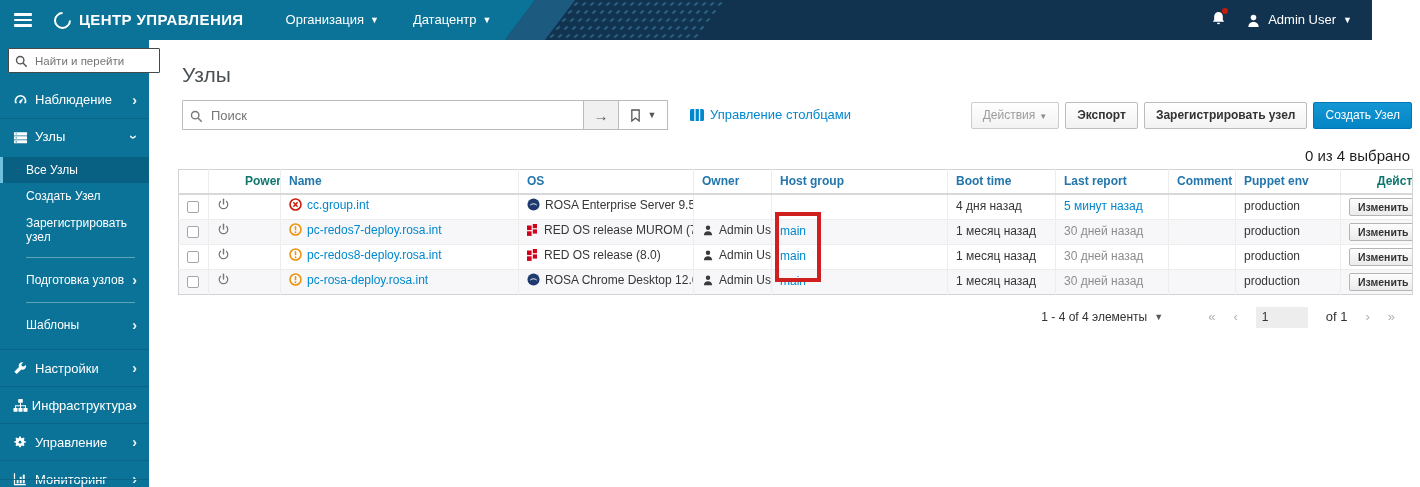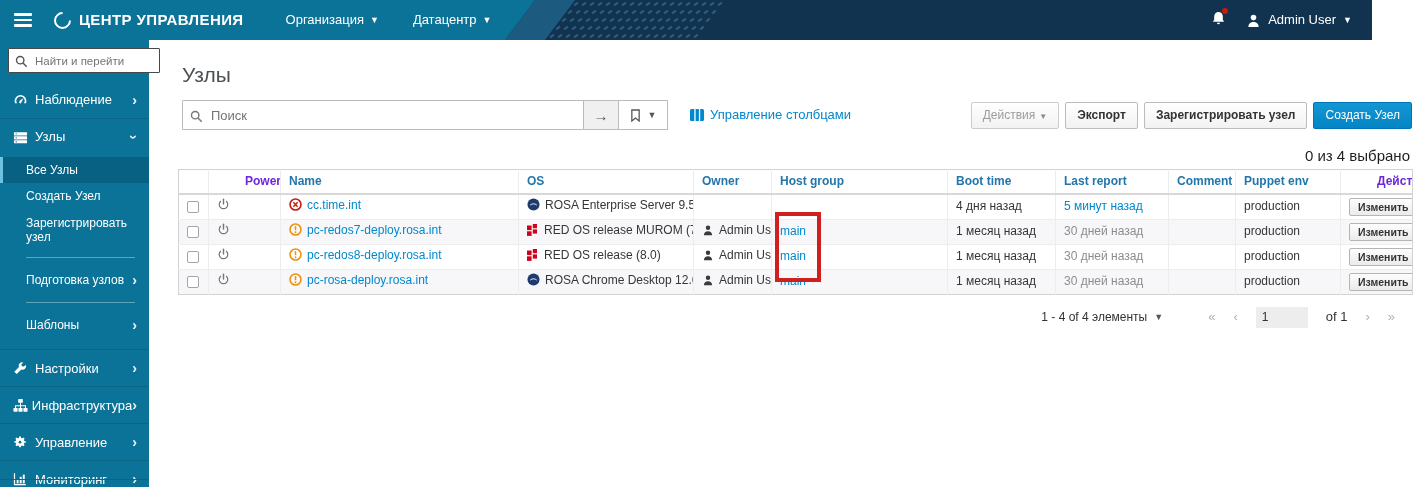--- a/index.html
+++ b/index.html
@@ -67,21 +67,21 @@
   .btn.disabled { color:#9c9c9c; font-weight:400; border-color:#ccc; }
   .btn.primary { background:linear-gradient(#1397d3,#0485c5); border-color:#0076b7; color:#fff; font-weight:400; }
   .btn .caret { font-size:8px; margin-left:4px; color:#8a8a8a; }
   .selected-info { text-align:right; margin:17px 10px 4px 0; font-size:15px; color:#1f1f1f; }
 
   
   .table-wrap { position:relative; margin:0 8px 0 10px; }
   table { width:100%; border-collapse:collapse; table-layout:fixed; border:1px solid #d2d2d2; }
   th { text-align:left; padding:4px 8px; font-size:12px; font-weight:700; color:#2276ac; border-bottom:2px solid #d8d8d8;
        white-space:nowrap; overflow:hidden; cursor:pointer; }
-  th.th-dark { color:#6d28d9; cursor:default;padding-left:36px; }
+  th.th-dark { color:#0f766e; cursor:default;padding-left:36px; }
   td { padding:3px 8px; font-size:12px; color:#363636; border-top:1px solid #ededed; white-space:nowrap; overflow:hidden;
        height:22px; }
   th + th, td + td { border-left:1px solid #ededed; }
   tbody tr:nth-child(even) { background:#f7f7f9; }
   .checkbox { display:inline-block; width:12px; height:12px; border:1px solid #a5a5a5; border-radius:2px; background:#fff;
               vertical-align:middle; cursor:pointer; }
   .lnk { color:#0088ce; text-decoration:none; cursor:pointer; }
   .muted { color:#8b8d8f; }
   .cell-ico { display:inline-block; vertical-align:-2px; margin-right:5px; }
   .abtn-group { display:inline-flex; }
@@ -326,21 +326,21 @@
       <tbody id="table-body">
   <tr>
     <td><span class="checkbox"></span></td>
     <td><span class="cell-ico power"><svg width="13" height="13" viewBox="0 0 14 14">
                   <path d="M7 1.3v5.2" stroke="#72767b" stroke-width="1.5" stroke-linecap="round" fill="none"></path>
                   <path d="M4.2 3.3a4.6 4.6 0 1 0 5.6 0" fill="none" stroke="#72767b" stroke-width="1.3"></path>
                 </svg></span></td>
     <td><span class="cell-ico status"><svg width="13" height="13" viewBox="0 0 14 14">
                   <circle cx="7" cy="7" r="5.9" fill="none" stroke="#c9190b" stroke-width="1.7"></circle>
                   <path d="M4.7 4.7l4.6 4.6M9.3 4.7L4.7 9.3" stroke="#c9190b" stroke-width="1.5" fill="none"></path>
-                </svg></span><a class="lnk name">cc.time.int</a></td>
+                </svg></span><a class="lnk name">cc.group.int</a></td>
     <td><span class="cell-ico os"><svg width="13" height="13" viewBox="0 0 14 14">
                   <circle cx="7" cy="7" r="6.5" fill="#1e3a6e"></circle>
                   <path d="M3.5 7.6c2-1.8 5-1.8 7 0" stroke="#fff" stroke-width="1" fill="none"></path>
                 </svg></span><span class="os-label">ROSA Enterprise Server 9.5</span></td>
     <td><span class="cell-ico ownr"></span><span class="owner-label"></span></td>
     <td><a class="lnk hg"></a></td>
     <td class="boot">4 дня назад</td>
     <td><a class="report lnk">5 минут назад</a></td>
     <td class="comment"></td>
     <td class="env">production</td>

